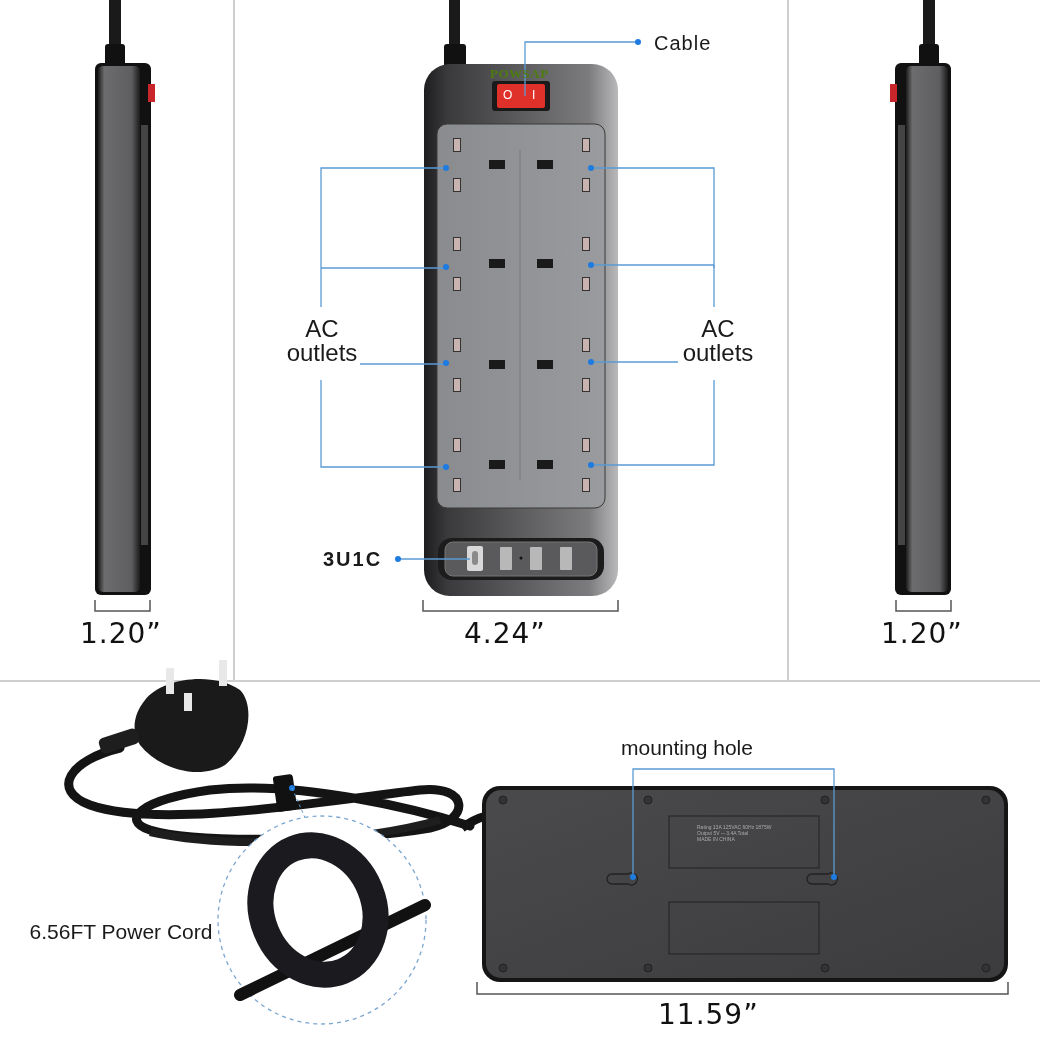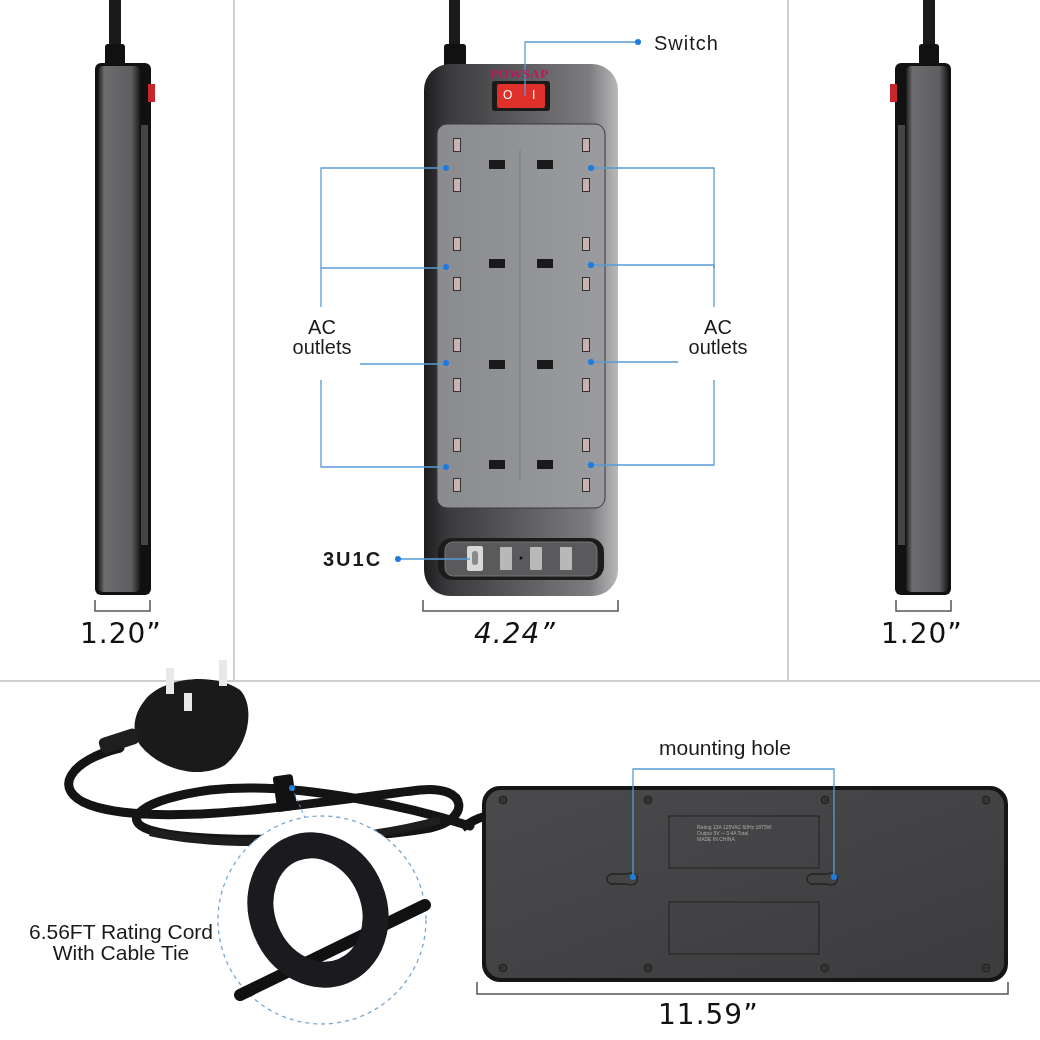--- a/index.html
+++ b/index.html
@@ -1,21 +1,21 @@
 <!DOCTYPE html>
 <html><head>
 <meta charset="utf-8">
 <style>
   html, body { margin: 0; padding: 0; background: #ffffff; }
   body { width: 1040px; height: 1040px; position: relative; overflow: hidden;
          font-family: "Liberation Sans", sans-serif; color: #111; }
   .abs { position: absolute; }
   .label { font-family: "Liberation Sans", sans-serif; color: #1a1a1a; line-height: 1; }
   .dim { font-family: "DejaVu Sans", sans-serif; font-size: 28px; color: #111; letter-spacing: 1px; }
-  .callout-text { font-size: 20px; text-align: center; }
+  .callout-text { font-size: 24px; text-align: center; }
   .divider-v { width: 2px; background: #cfcfcf; }
   .divider-h { height: 2px; background: #cfcfcf; }
   svg { position: absolute; left: 0; top: 0; }
 </style>
 </head>
 <body>
 
 <div class="abs divider-v" style="left:233px; top:0; height:681px;"></div>
 <div class="abs divider-v" style="left:787px; top:0; height:681px;"></div>
 <div class="abs divider-h" style="left:0; top:680px; width:1040px;"></div>
@@ -148,56 +148,55 @@
 
   <rect x="275" y="775" width="20" height="36" rx="3" fill="#111" transform="rotate(-8 285 793)"></rect>
   <circle cx="292" cy="788" r="3" fill="#1e7be0"></circle>
   <line x1="292" y1="788" x2="306" y2="820" stroke="#5a9bd5" stroke-width="1" stroke-dasharray="3 3"></line>
 
   <circle cx="322" cy="920" r="104" fill="#ffffff" stroke="#7aa6d0" stroke-width="1.3" stroke-dasharray="4 4"></circle>
   <line x1="240" y1="995" x2="425" y2="905" stroke="#111" stroke-width="12" stroke-linecap="round"></line>
   <ellipse cx="318" cy="910" rx="56" ry="66" fill="none" stroke="#1a1a1f" stroke-width="26" transform="rotate(-22 318 910)"></ellipse>
 </svg>
 
-<div class="abs label" style="left:490px; top:67px; font-family:'Liberation Serif', serif; font-weight:bold; font-size:13px; color:#be185d; letter-spacing:0.5px;">POWSAP</div>
+<div class="abs label" style="left:490px; top:67px; font-family:'Liberation Serif', serif; font-weight:bold; font-size:13px; color:#4d7c0f; letter-spacing:0.5px;">POWSAP</div>
 
 <div class="abs label" style="left:503px; top:89px; font-size:12px; color:#fff;">O</div>
 <div class="abs label" style="left:532px; top:89px; font-size:12px; color:#fff;">I</div>
 
-<div class="abs label callout-text" style="left:654px; top:33px; font-size:20px; letter-spacing:1px;">Switch</div>
+<div class="abs label callout-text" style="left:654px; top:33px; font-size:20px; letter-spacing:1px;">Cable</div>
 
 <div class="abs label callout-text" style="left:279px; top:317px; width:86px;">
   <div>AC</div>
   <div>outlets</div>
 </div>
 
 <div class="abs label callout-text" style="left:675px; top:317px; width:86px;">
   <div>AC</div>
   <div>outlets</div>
 </div>
 
 <div class="abs label" style="left:323px; top:549px; font-size:20px; letter-spacing:2px;font-weight:bold;">3U1C</div>
 
 <div class="abs dim" style="left:80px; top:617px;">1.20”</div>
-<div class="abs dim" style="left:474px; top:617px;font-style:italic;">4.24”</div>
+<div class="abs dim" style="left:464px; top:617px;">4.24”</div>
 <div class="abs dim" style="left:881px; top:617px;">1.20”</div>
 
-<div class="abs label" style="left:659px; top:737px; font-size:21px;">mounting hole</div>
+<div class="abs label" style="left:621px; top:737px; font-size:21px;">mounting hole</div>
 
 <div class="abs" style="left:697px; top:824px; font-size:5px; color:#aaa; line-height:6px; font-family:'Liberation Sans', sans-serif;">
   <div>Rating 13A 125VAC 60Hz 1875W</div>
   <div>Output 5V ⎓ 3.4A Total</div>
   <div>MADE IN CHINA</div>
 </div>
 
 <div class="abs dim" style="left:658px; top:998px;">11.59”</div>
 
 <div class="abs label" style="left:10px; top:921px; font-size:21px; text-align:center; width:222px;">
-  <div>6.56FT Rating Cord</div>
-  <div>With Cable Tie</div>
+  <div>6.56FT Power Cord</div>
 </div>
 
 <div class="abs" style="left:437px; top:124px; width:168px; height:384px;">
 
   <div class="abs" style="left:0; top:0;">
     <div class="abs" style="left:16px; top:14px; width:6px; height:12px; background:#c9b3b0; border:1px solid #333;"></div>
     <div class="abs" style="left:16px; top:54px; width:6px; height:12px; background:#c9b3b0; border:1px solid #333;"></div>
     <div class="abs" style="left:52px; top:36px; width:16px; height:9px; background:#1a1a1a;"></div>
   </div>
   <div class="abs" style="left:0; top:99px;">

